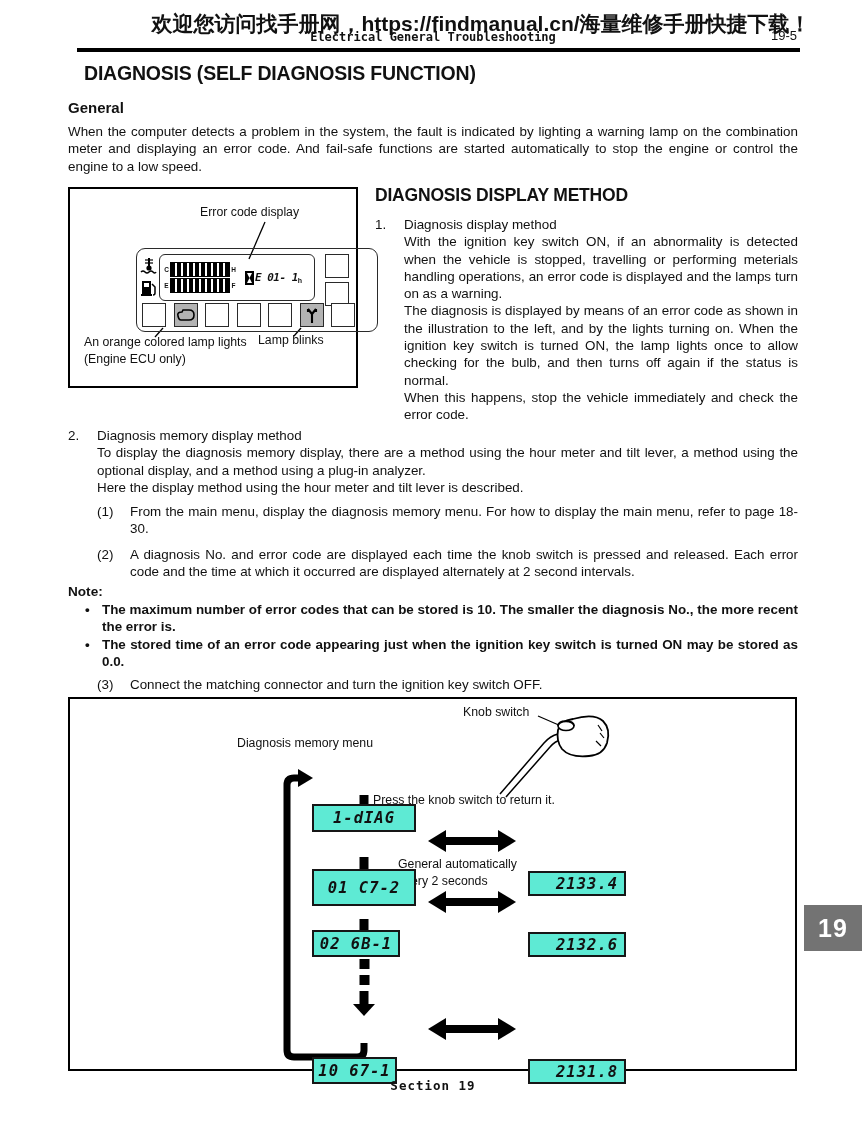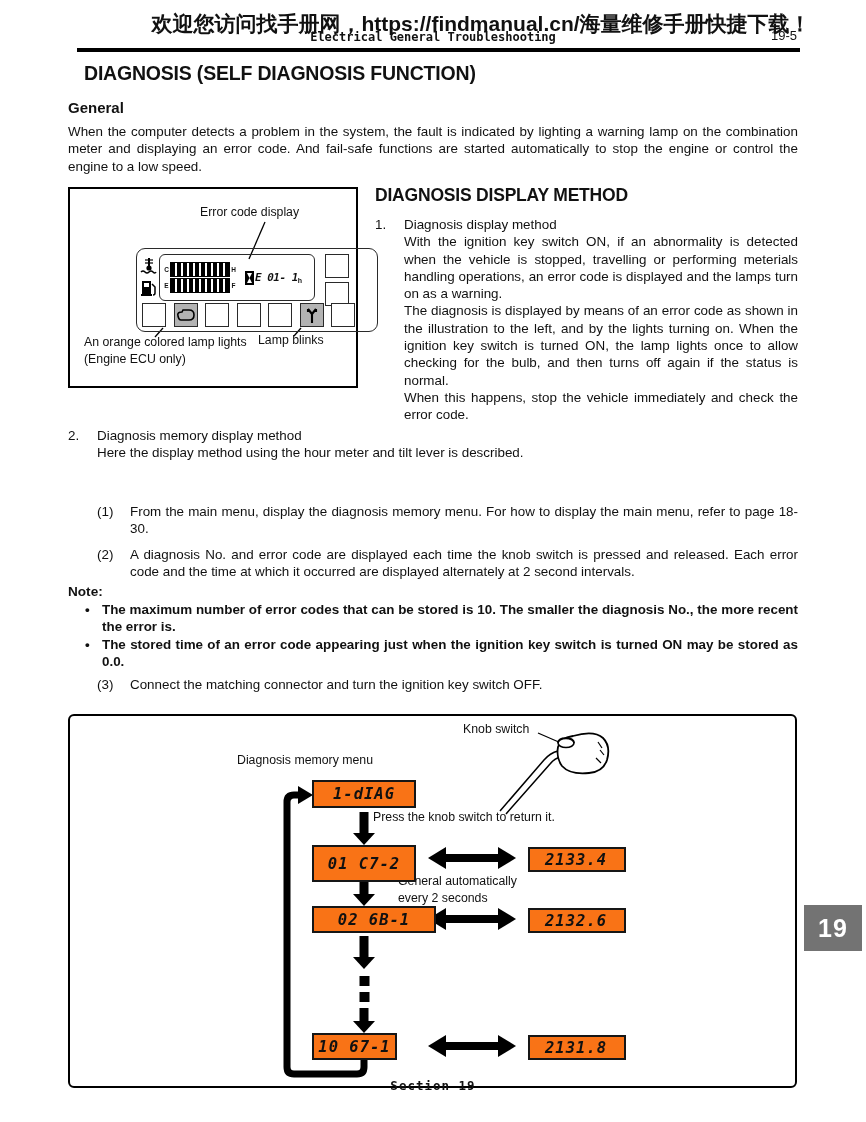--- a/index.html
+++ b/index.html
@@ -42,24 +42,24 @@
   .segdisp{display:flex;align-items:center;margin-left:2px;}
   .seg{font-family:"DejaVu Sans Mono",monospace;font-style:italic;font-weight:700;}
   .fig1-seg{font-size:11px;letter-spacing:-0.5px;white-space:pre;}
   .fig1-unit{font-size:7px;font-weight:700;margin-top:5px;}
   .sq{border:1.5px solid #2a2a2a;background:#fff;box-sizing:border-box;}
   .right-sq{position:absolute;left:188px;width:24px;height:24px;}
   .lamp-row{position:absolute;left:5px;top:54px;display:flex;gap:7.5px;}
   .lamp{width:24px;height:24px;display:flex;align-items:center;justify-content:center;}
   .lamp.on{background:#b3b3b3;}
   
-  .display-box{position:absolute;border:2px solid #161616;background:#f97316;display:flex;align-items:center;
-               justify-content:center;box-sizing:border-box;}
+  .display-box{position:absolute;border:2px solid #161616;background:#5eead4;display:flex;align-items:center;
+               justify-content:center;box-sizing:border-box;margin-top:41px;}
   .fig2-seg{font-size:15.5px;letter-spacing:1px;white-space:pre;}
-  .time-box{justify-content:flex-end;padding-right:17px;}
+  .time-box{justify-content:flex-end;padding-right:6px;}
   
   .tab19{left:804px;top:905px;width:58px;height:46px;background:#737373;color:#fff;display:flex;
          align-items:center;justify-content:center;font-size:25px;font-weight:bold;letter-spacing:1px;}
   .footer{left:0;top:1078px;width:866px;text-align:center;font-family:"DejaVu Sans Mono",monospace;
           font-weight:bold;font-size:12.5px;letter-spacing:1px;}
 </style>
 </head>
 <body>
 
 <div class="abs hdr-cn">欢迎您访问找手册网，https://findmanual.cn/海量维修手册快捷下载！</div>
@@ -154,20 +154,21 @@
     <div class="body-txt">With the ignition key switch ON, if an abnormality is detected when the vehicle is stopped, travelling or performing meterials handling operations, an error code is displayed and the lamps turn on as a warning.</div>
     <div class="body-txt">The diagnosis is displayed by means of an error code as shown in the illustration to the left, and by the lights turning on. When the ignition key switch is turned ON, the lamp lights once to allow checking for the bulb, and then turns off again if the status is normal.</div>
     <div class="body-txt">When this happens, stop the vehicle immediately and check the error code.</div>
   </div>
 </div>
 
 <div class="abs numbered" style="left:68px;top:427px;width:730px;">
   <div class="num-col body-txt item-title">2.</div>
   <div class="flex1">
     <div class="body-txt item-title">Diagnosis memory display method</div>
+    <div class="body-txt">To display the diagnosis memory display, there are a method using the hour meter and tilt lever, a method using the optional display, and a method using a plug-in analyzer.</div>
     <div class="body-txt item-title">Here the display method using the hour meter and tilt lever is described.</div>
   </div>
 </div>
 
 <div class="abs numbered" style="left:97px;top:503px;width:701px;">
   <div class="sub-col body-txt">(1)</div>
   <div class="flex1 body-txt">From the main menu, display the diagnosis memory menu. For how to display the main menu, refer to page 18-30.</div>
 </div>
 
 <div class="abs numbered" style="left:97px;top:546px;width:701px;">
@@ -185,21 +186,21 @@
     <span class="dot">•</span>
     <span class="flex1">The stored time of an error code appearing just when the ignition key switch is turned ON may be stored as 0.0.</span>
   </div>
 </div>
 
 <div class="abs numbered" style="left:97px;top:676px;width:701px;">
   <div class="sub-col body-txt">(3)</div>
   <div class="flex1 body-txt item-title">Connect the matching connector and turn the ignition key switch OFF.</div>
 </div>
 
-<div class="abs figbox" style="left:68px;top:714px;width:725px;height:370px;border-radius:6px;">
+<div class="abs figbox" style="left:68px;top:697px;width:725px;height:370px;">
 
   <svg class="abs" style="left:0;top:0;" width="725" height="370" viewBox="0 0 725 370">
 
     <path d="M294,344 L294,351 Q294,358 287,358 L224,358 Q217,358 217,351 L217,86 Q217,79 224,79 L229,79" fill="none" stroke="#000" stroke-width="7"></path>
     <polygon points="228,70 228,88 243,79" fill="#000"></polygon>
 
     <g>
       <rect x="289.5" y="96" width="9" height="21" fill="#000"></rect>
       <polygon points="283,117 305,117 294,129 " fill="#000"></polygon>
     </g>
@@ -256,21 +257,21 @@
     <span class="seg fig2-seg">1-dIAG</span>
   </div>
 
   <div class="display-box" style="left:242px;top:129px;width:104px;height:37px;">
     <span class="seg fig2-seg">01 C7-2</span>
   </div>
   <div class="display-box time-box" style="left:458px;top:131px;width:98px;height:25px;">
     <span class="seg fig2-seg">2133.4</span>
   </div>
 
-  <div class="display-box" style="left:242px;top:190px;width:124px;height:27px;">
+  <div class="display-box" style="left:242px;top:190px;width:88px;height:27px;">
     <span class="seg fig2-seg">02 6B-1</span>
   </div>
   <div class="display-box time-box" style="left:458px;top:192px;width:98px;height:25px;">
     <span class="seg fig2-seg">2132.6</span>
   </div>
 
   <div class="display-box" style="left:242px;top:317px;width:85px;height:27px;">
     <span class="seg fig2-seg">10 67-1</span>
   </div>
   <div class="display-box time-box" style="left:458px;top:319px;width:98px;height:25px;align-items:center;">

